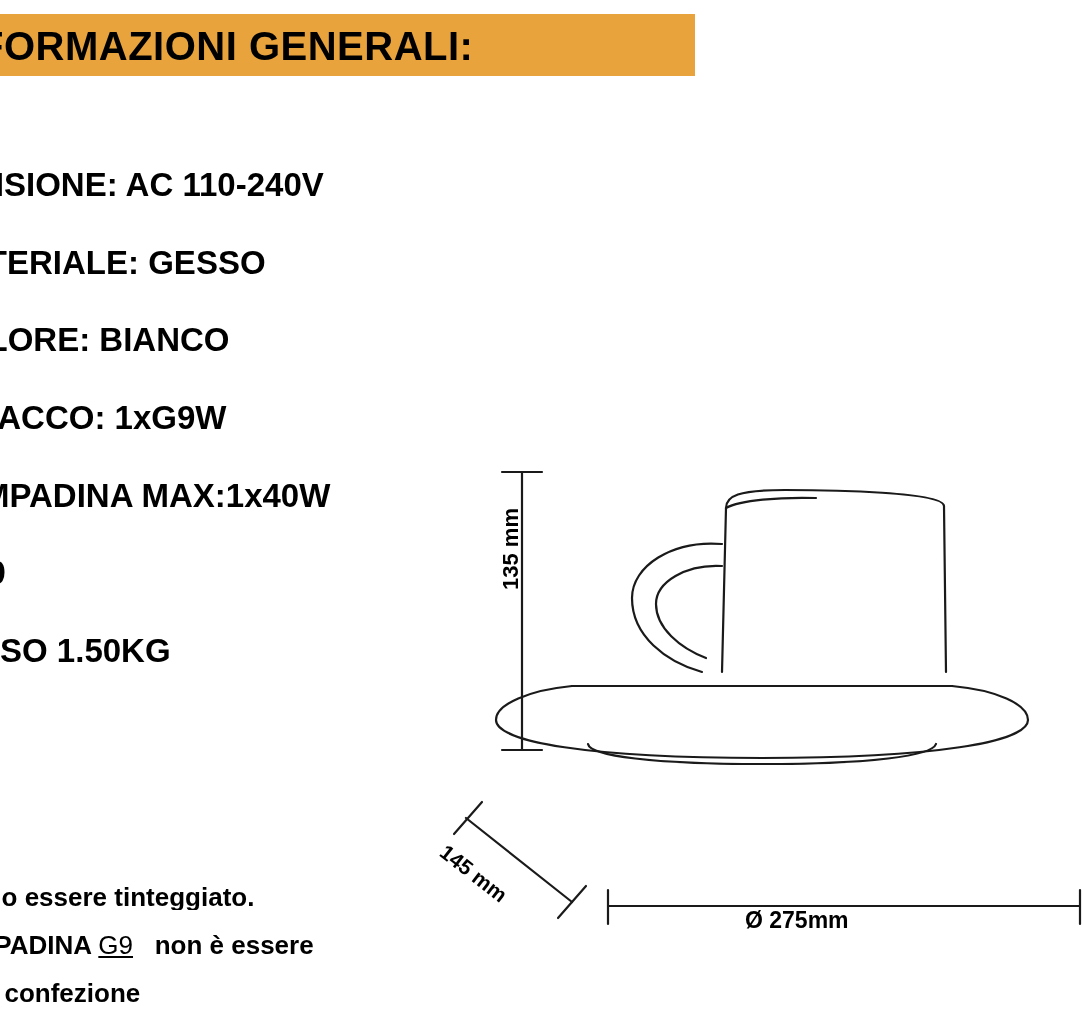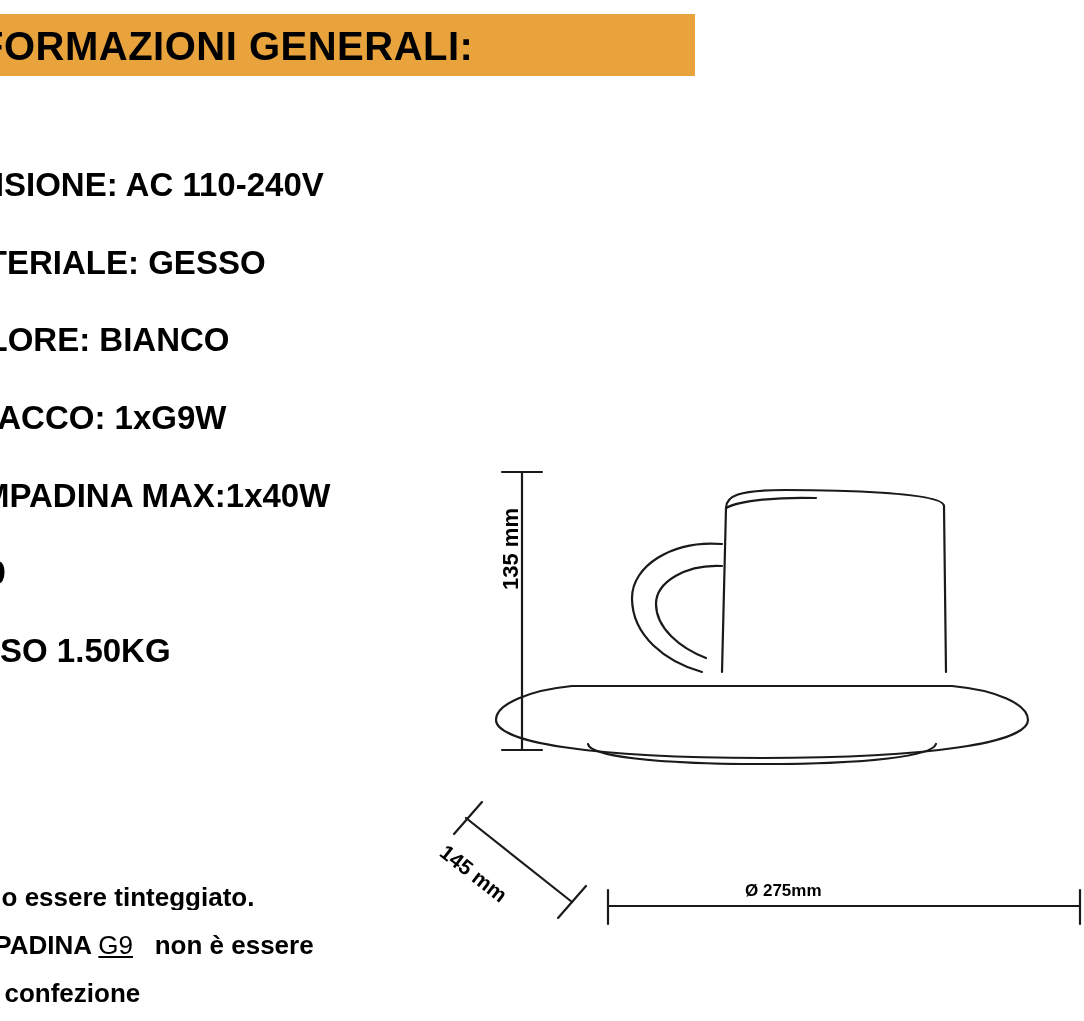--- a/index.html
+++ b/index.html
@@ -105,22 +105,22 @@
   }
   #label-depth {
     left: 10px;
     top: 400px;
     transform: rotate(38deg);
     transform-origin: left top;
     font-size: 21px;
   }
   #label-diameter {
     left: 305px;
-    top: 441px;
-    font-size: 17px;
+    top: 467px;
+    font-size: 23px;
   }
 </style>
 </head>
 <body>
 
 <div id="header-banner"></div>
 <div id="header-title">INFORMAZIONI GENERALI:</div>
 
 <div id="spec-list">
   <div class="spec-row">TENSIONE: AC 110-240V</div>

